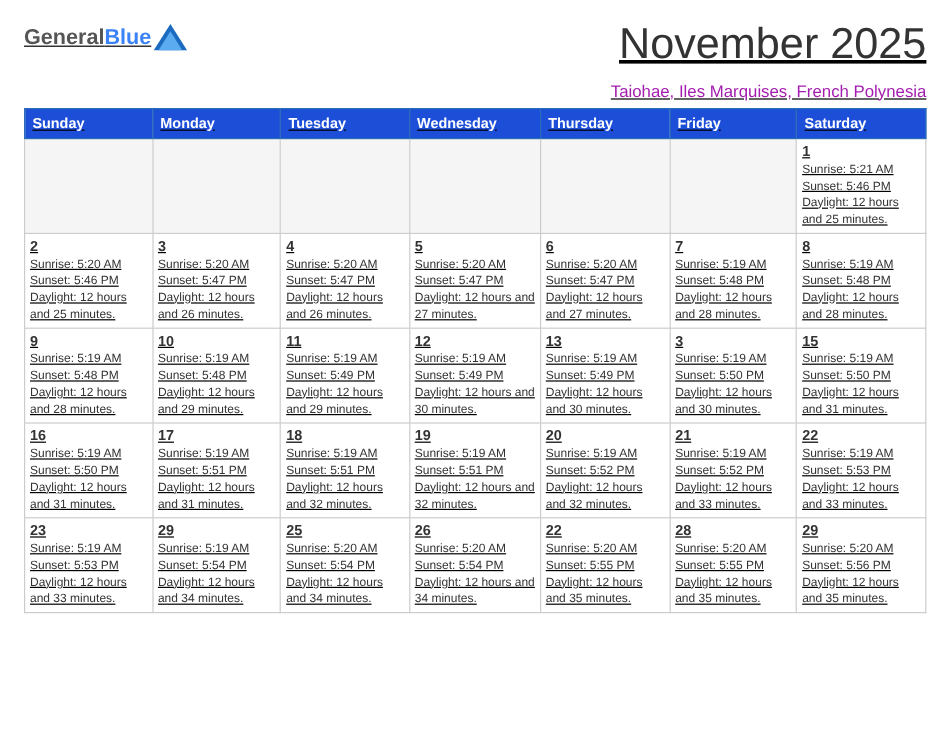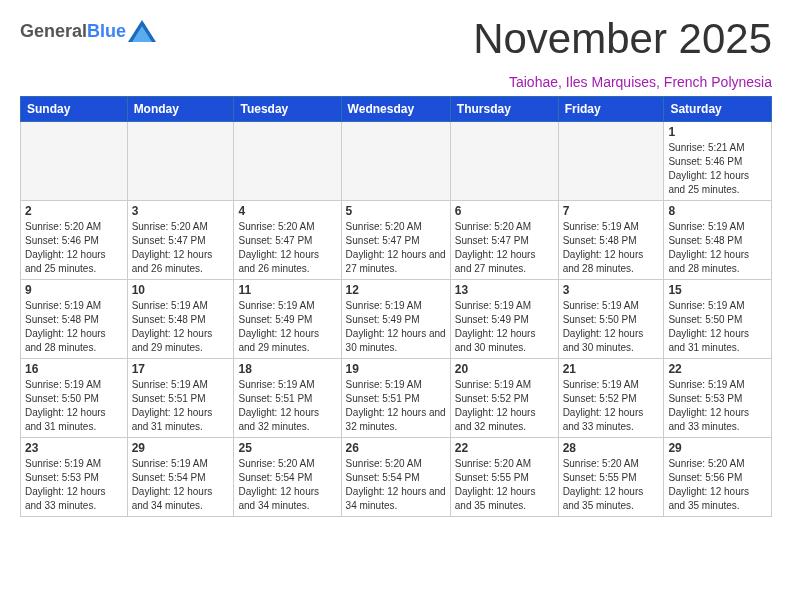--- a/index.html
+++ b/index.html
@@ -6,20 +6,21 @@
     body {
       font-family: Arial, sans-serif;
       background: #fff;
       width: 792px;
       height: 612px;
       overflow: hidden;
     }
     .page {
       width: 792px;
       padding: 16px 20px 10px 20px;
+      text-decoration: underline;
     }
     .header-section {
       display: flex;
       align-items: flex-start;
       justify-content: space-between;
       margin-bottom: 6px;
     }
     .logo-area {
       display: flex;
       flex-direction: column;
@@ -41,21 +42,21 @@
     }
     .logo-icon {
       width: 28px;
       height: 22px;
       margin-left: 2px;
     }
     .title-area {
       text-align: right;
     }
     .month-title {
-      font-size: 42px;
+      font-size: 36px;
       color: #333;
       font-weight: normal;
       line-height: 1.1;
     }
     .subtitle {
       font-size: 14px;
       color: #a21caf;
       margin-top: 12px;
     }
     .calendar {

